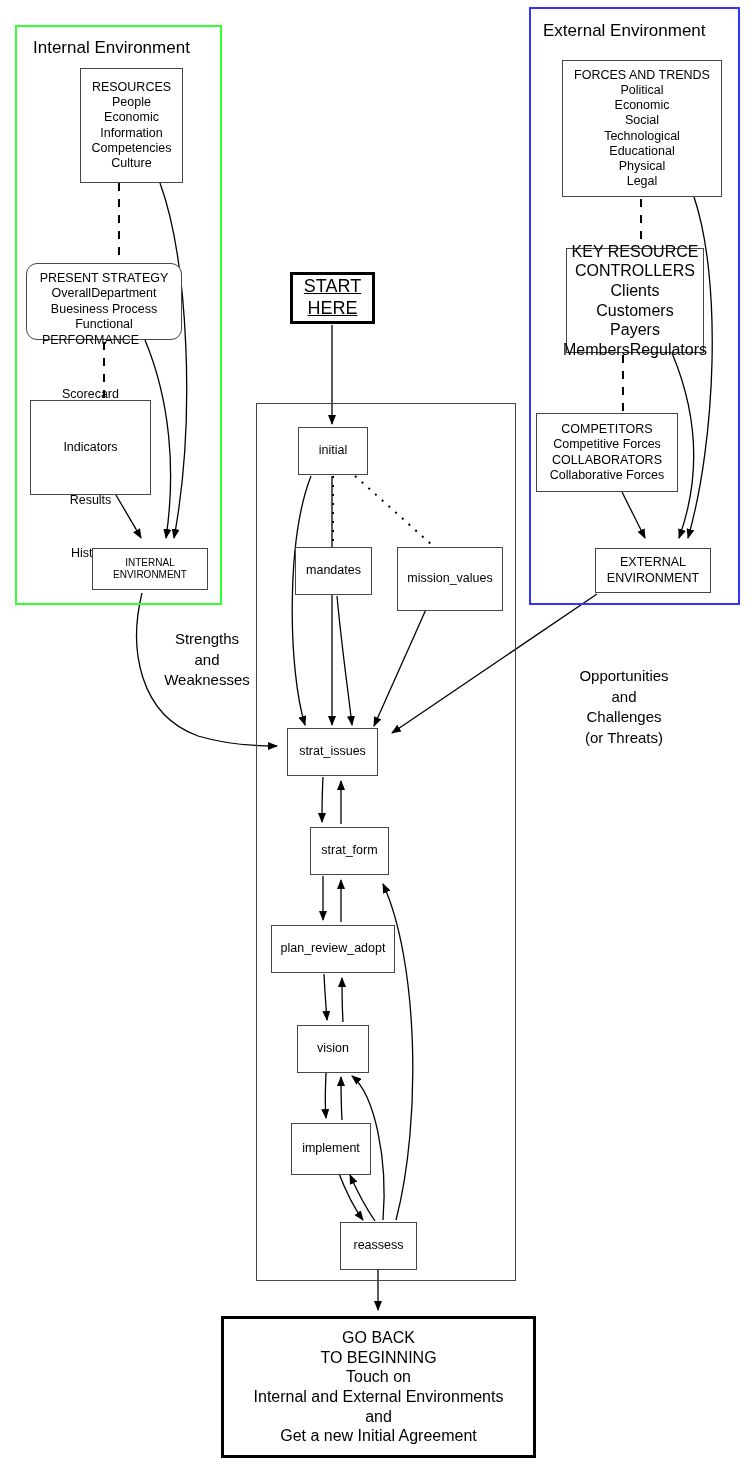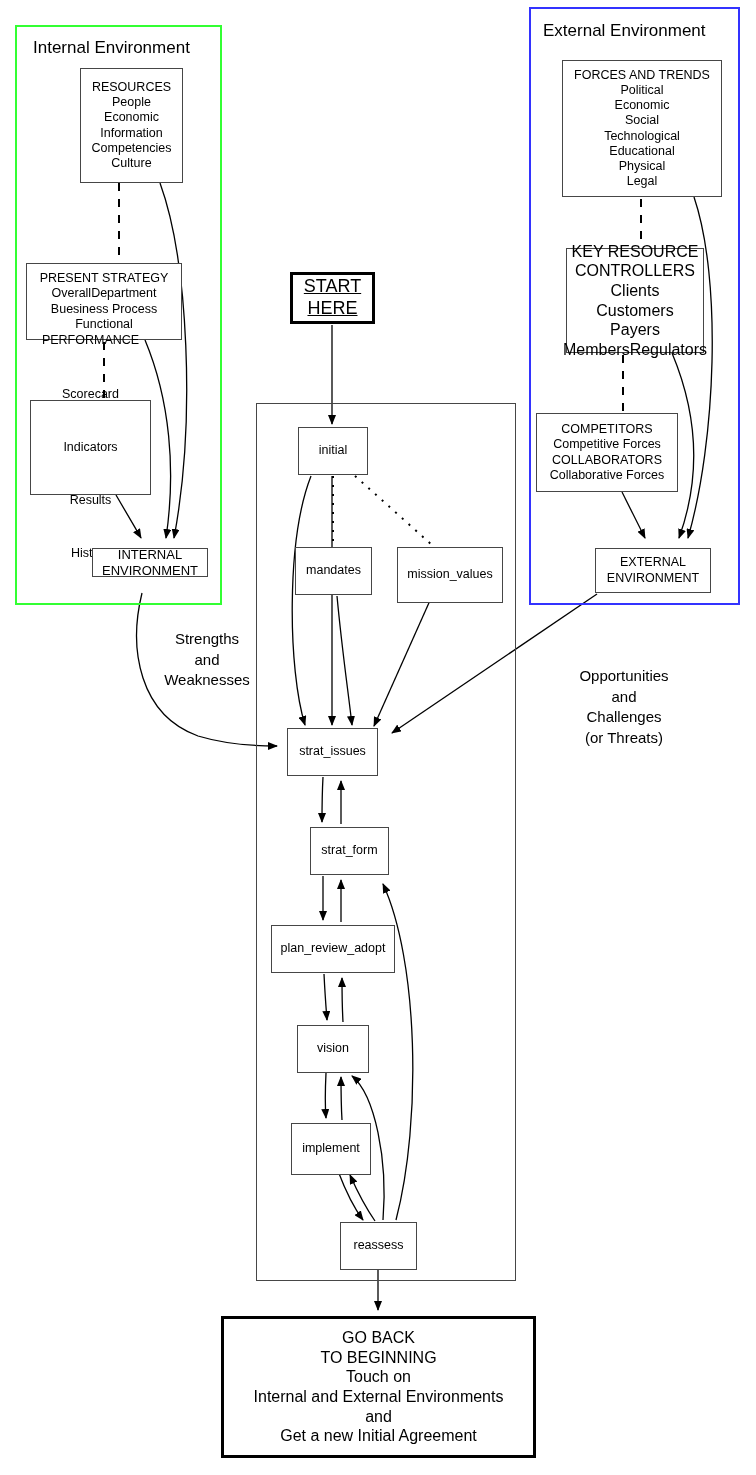--- a/index.html
+++ b/index.html
@@ -93,36 +93,36 @@
 
   <div class="node" style="left:80px;top:68px;width:103px;height:115px;font-size:12.5px;">
     <span class="ln">RESOURCES</span>
     <span class="ln">People</span>
     <span class="ln">Economic</span>
     <span class="ln">Information</span>
     <span class="ln">Competencies</span>
     <span class="ln">Culture</span>
   </div>
 
-  <div class="node" style="left:26px;top:263px;width:156px;height:77px;font-size:12.5px;">
+  <div class="node" style="left:26px;top:263px;width:156px;height:77px;font-size:12.5px;border-radius:11px;">
     <span class="ln">PRESENT STRATEGY</span>
     <span class="ln">OverallDepartment</span>
     <span class="ln">Buesiness Process</span>
     <span class="ln">Functional</span>
   </div>
 
   <div class="node" style="left:30px;top:400px;width:121px;height:95px;font-size:12.5px;gap:38px;">
     <span class="ln">PERFORMANCE</span>
     <span class="ln">Scorecard</span>
     <span class="ln">Indicators</span>
     <span class="ln">Results</span>
     <span class="ln">History</span>
   </div>
 
-  <div class="node" style="left:92px;top:548px;width:116px;height:29px;font-size:13px;">
+  <div class="node" style="left:92px;top:548px;width:116px;height:42px;font-size:10px;">
     <span class="ln">INTERNAL</span>
     <span class="ln">ENVIRONMENT</span>
   </div>
 
   <div class="panel" style="left:529px;top:7px;width:211px;height:598px;border:2px solid #3333ff;"></div>
   <div class="panel-title" style="left:543px;top:21px;">External Environment</div>
 
   <div class="node" style="left:562px;top:60px;width:160px;height:137px;font-size:12.5px;">
     <span class="ln">FORCES AND TRENDS</span>
     <span class="ln">Political</span>
@@ -163,21 +163,21 @@
   <div class="cluster" style="left:256px;top:403px;width:260px;height:878px;"></div>
 
   <div class="node" style="left:298px;top:427px;width:70px;height:48px;font-size:12.5px;">
     <span class="ln">initial</span>
   </div>
 
   <div class="node" style="left:295px;top:547px;width:77px;height:48px;font-size:12.5px;">
     <span class="ln">mandates</span>
   </div>
 
-  <div class="node" style="left:397px;top:547px;width:106px;height:56px;font-size:12.5px;">
+  <div class="node" style="left:397px;top:547px;width:106px;height:64px;font-size:12.5px;">
     <span class="ln">mission_values</span>
   </div>
 
   <div class="node" style="left:287px;top:728px;width:91px;height:48px;font-size:12.5px;">
     <span class="ln">strat_issues</span>
   </div>
 
   <div class="node" style="left:310px;top:827px;width:79px;height:48px;font-size:12.5px;">
     <span class="ln">strat_form</span>
   </div>

